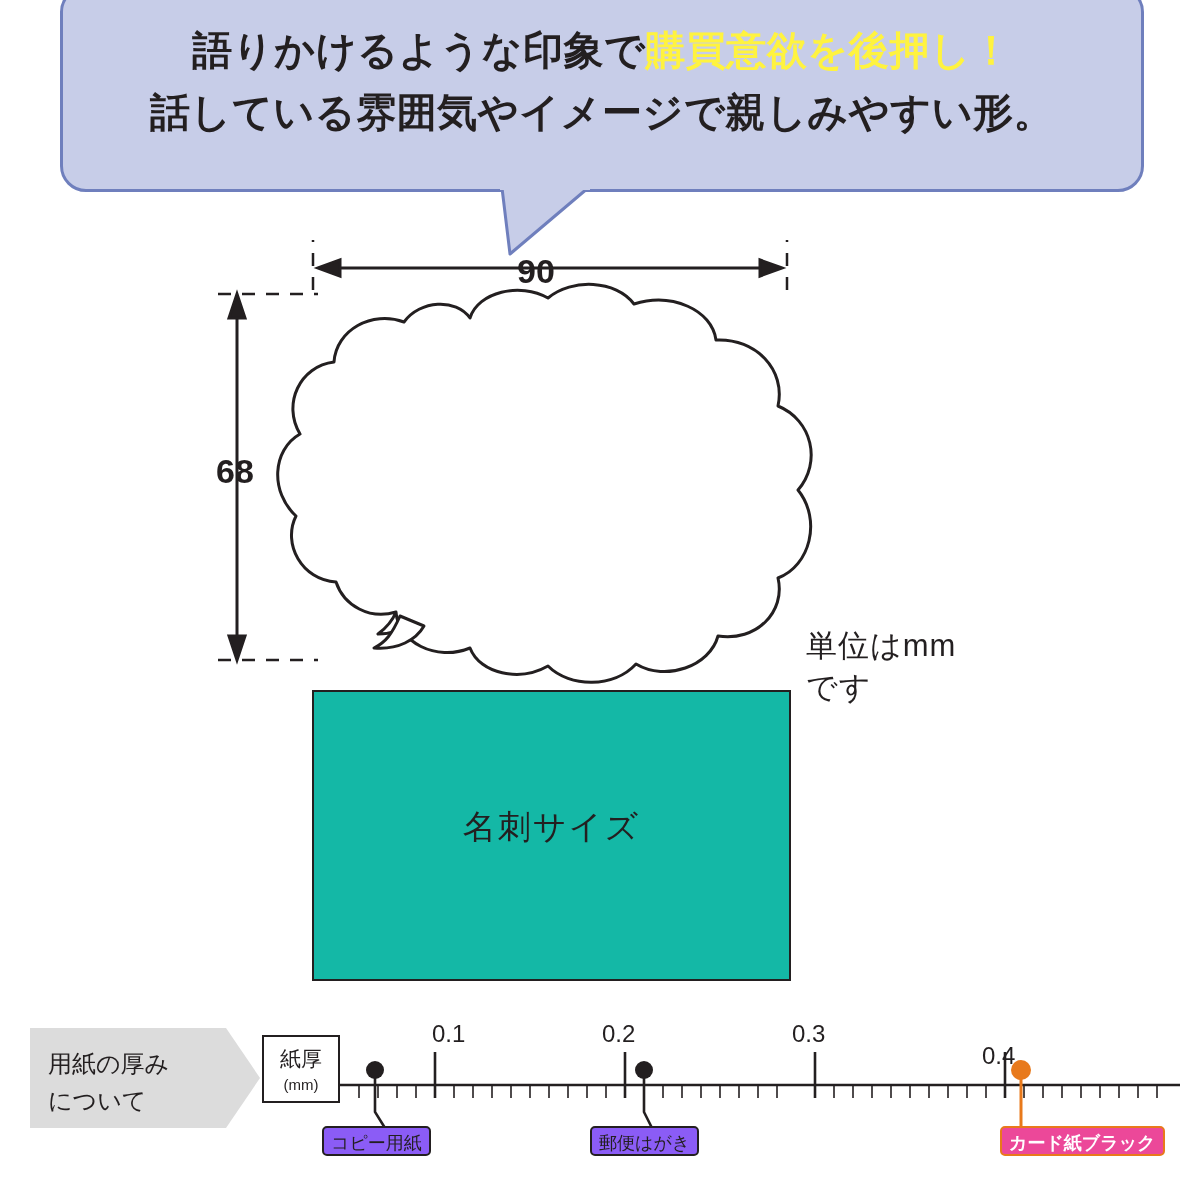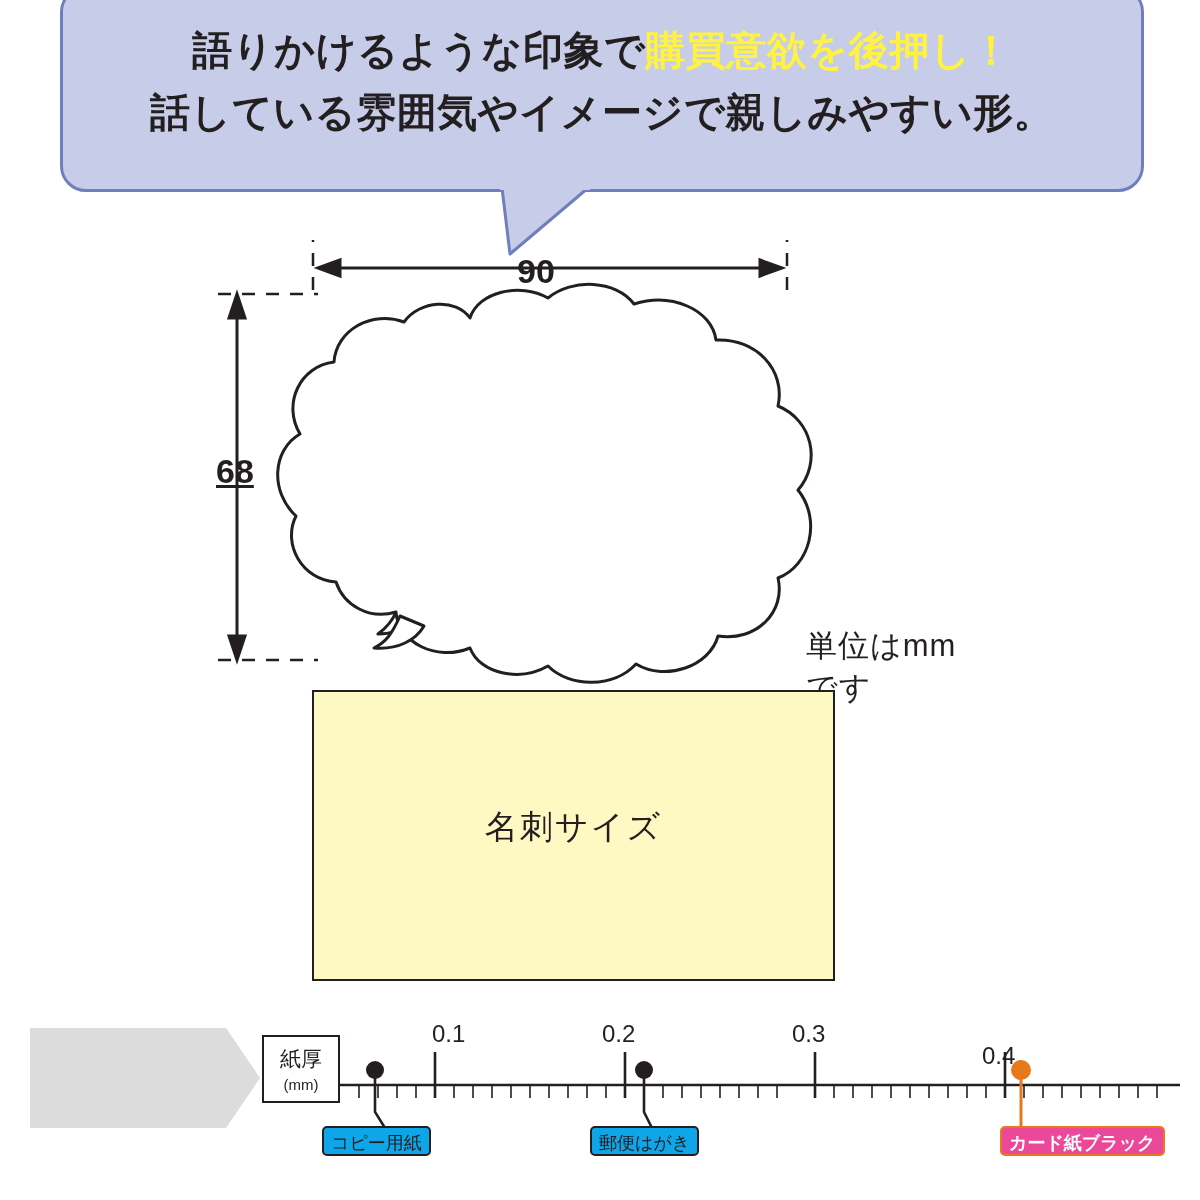--- a/index.html
+++ b/index.html
@@ -66,41 +66,40 @@
     font-weight: bold;
     color: #231f20;
   }
   #label-90 {
     left: 517px;
     top: 22px;
   }
   #label-68 {
     left: 216px;
     top: 222px;
-    text-decoration: underline;
   }
   #unit-note {
     position: absolute;
     left: 806px;
     top: 395px;
     font-size: 31px;
     color: #231f20;
     letter-spacing: 1px;
   }
 
   
   #card-box {
     position: absolute;
     left: 312px;
     top: 690px;
-    width: 523px;
+    width: 479px;
     height: 291px;
     border: 2px solid #231f20;
     box-sizing: border-box;
-    background: #fef9c3;
+    background: #14b8a6;
   }
   #card-box-label {
     position: absolute;
     left: 0;
     top: 113px;
     width: 100%;
     text-align: center;
     font-size: 33px;
     color: #231f20;
     letter-spacing: 2px;
@@ -157,21 +156,21 @@
   .tick-value {
     position: absolute;
     font-size: 24px;
     color: #231f20;
   }
   .pill {
     position: absolute;
     height: 30px;
     border: 2px solid #231f20;
     border-radius: 5px;
-    background: #0ea5e9;
+    background: #8b5cf6;
     font-size: 18px;
     color: #231f20;
     line-height: 30px;
     text-align: center;
     box-sizing: border-box;
     padding: 0 7px;
     white-space: nowrap;
   }
   .pill.accent {
     background: #ec4899;
@@ -251,20 +250,24 @@
 
 <div id="card-box">
   <div id="card-box-label">名刺サイズ</div>
 </div>
 
 <div id="thickness">
 
   <svg id="thickness-banner" viewBox="0 0 230 100">
     <path d="M0,0 L196,0 L230,50 L196,100 L0,100 Z" fill="#dcdcdc"></path>
   </svg>
+  <div id="thickness-banner-text">
+    <div>用紙の厚み</div>
+    <div>について</div>
+  </div>
 
   <div id="paper-thickness-box">
     <span class="t1">紙厚</span>
     <span class="t2">(mm)</span>
   </div>
 
   <svg width="1200" height="200" viewBox="0 0 1200 200" style="position:absolute;left:0;top:0;">
 
     <line x1="340" y1="85" x2="1180" y2="85" stroke="#231f20" stroke-width="2.5"></line>
 

